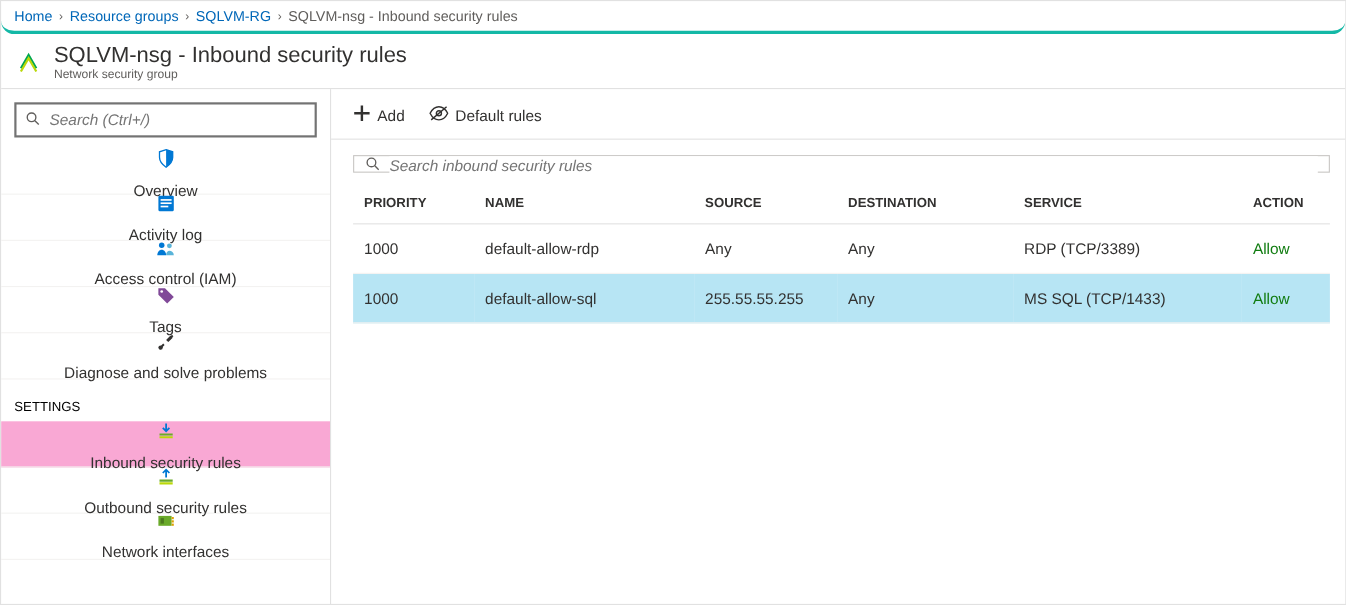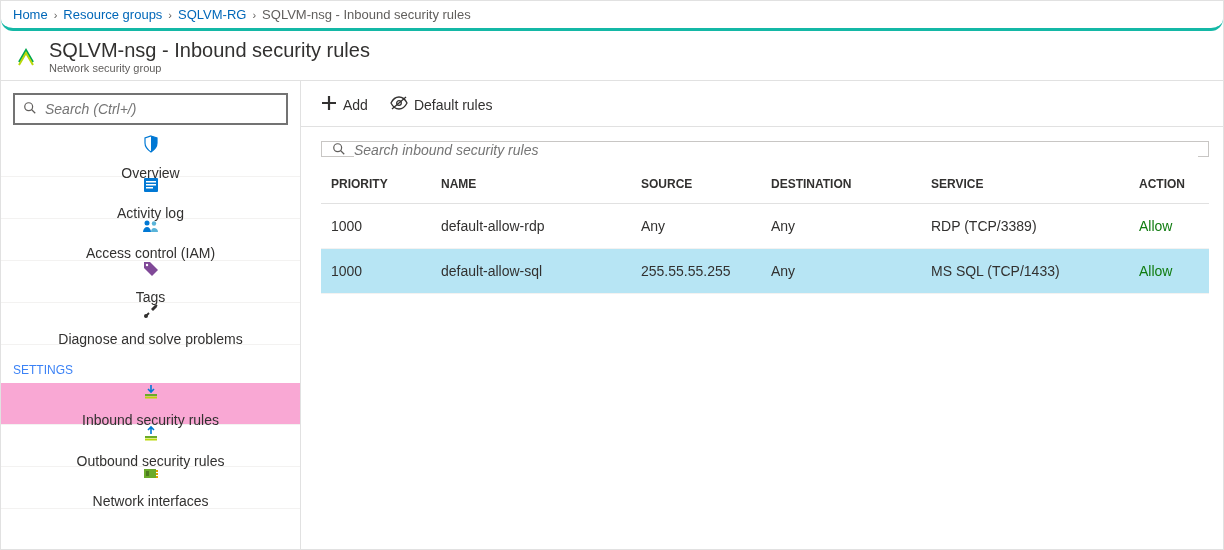--- a/index.html
+++ b/index.html
@@ -76,21 +76,21 @@
     border-bottom: 1px solid #f3f2f1;
     cursor: pointer;
     font-size: 14px;
     flex-direction: column;
   }
   .nav-item.selected { background: #f9a8d4; gap: 13px; }
   .nav-item .icon { width: 20px; display: flex; justify-content: center; }
   .nav-section-header {
     padding: 18px 12px 6px 12px;
     font-size: 12px;
-    color: #3b82f6;
+    color: #000000;
   }
 
   .main {
     flex: 1;
     display: flex;
     flex-direction: column;
     padding: 10px 0 0 0;
   }
   .toolbar {
     display: flex;

